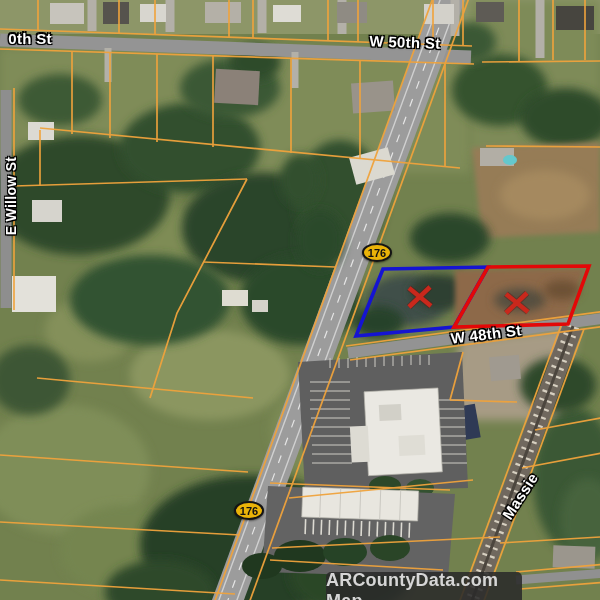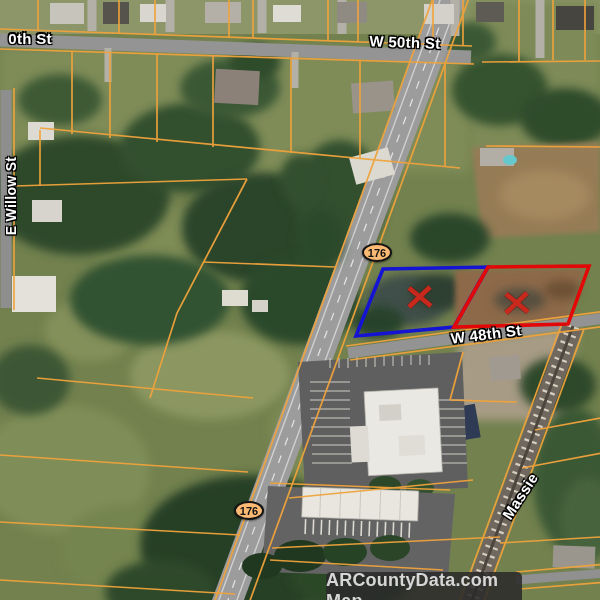--- a/index.html
+++ b/index.html
@@ -3,21 +3,21 @@
 <meta charset="utf-8">
 <style>
   html,body{margin:0;padding:0;background:#000;}
   #stage{position:relative;width:600px;height:600px;overflow:hidden;background:#76854f;
          font-family:"Liberation Sans",sans-serif;}
   #scene{position:absolute;left:0;top:0;}
   .street-label{position:absolute;color:#fff;font-weight:bold;font-size:15px;white-space:nowrap;
     letter-spacing:.3px;
     text-shadow:-1.3px -1.3px 0 #000,1.3px -1.3px 0 #000,-1.3px 1.3px 0 #000,1.3px 1.3px 0 #000,0 0 3px rgba(0,0,0,.85);
     transform:translate(-50%,-50%);}
-  .shield{position:absolute;width:30px;height:19px;background:#fdba74;border:2px solid #141414;
+  .shield{position:absolute;width:30px;height:19px;background:#eab308;border:2px solid #141414;
     border-radius:50%;display:flex;align-items:center;justify-content:center;
     color:#111;font-size:11px;font-weight:bold;box-sizing:border-box;
     box-shadow:0 1px 2px rgba(0,0,0,.5);}
   .watermark{position:absolute;left:326px;top:572px;width:196px;height:37px;
     background:rgba(42,42,42,.88);border-radius:5px;display:flex;align-items:center;justify-content:center;
     color:#d6d6d6;font-size:18px;font-weight:600;letter-spacing:.2px;}
 </style>
 </head>
 <body>
 

